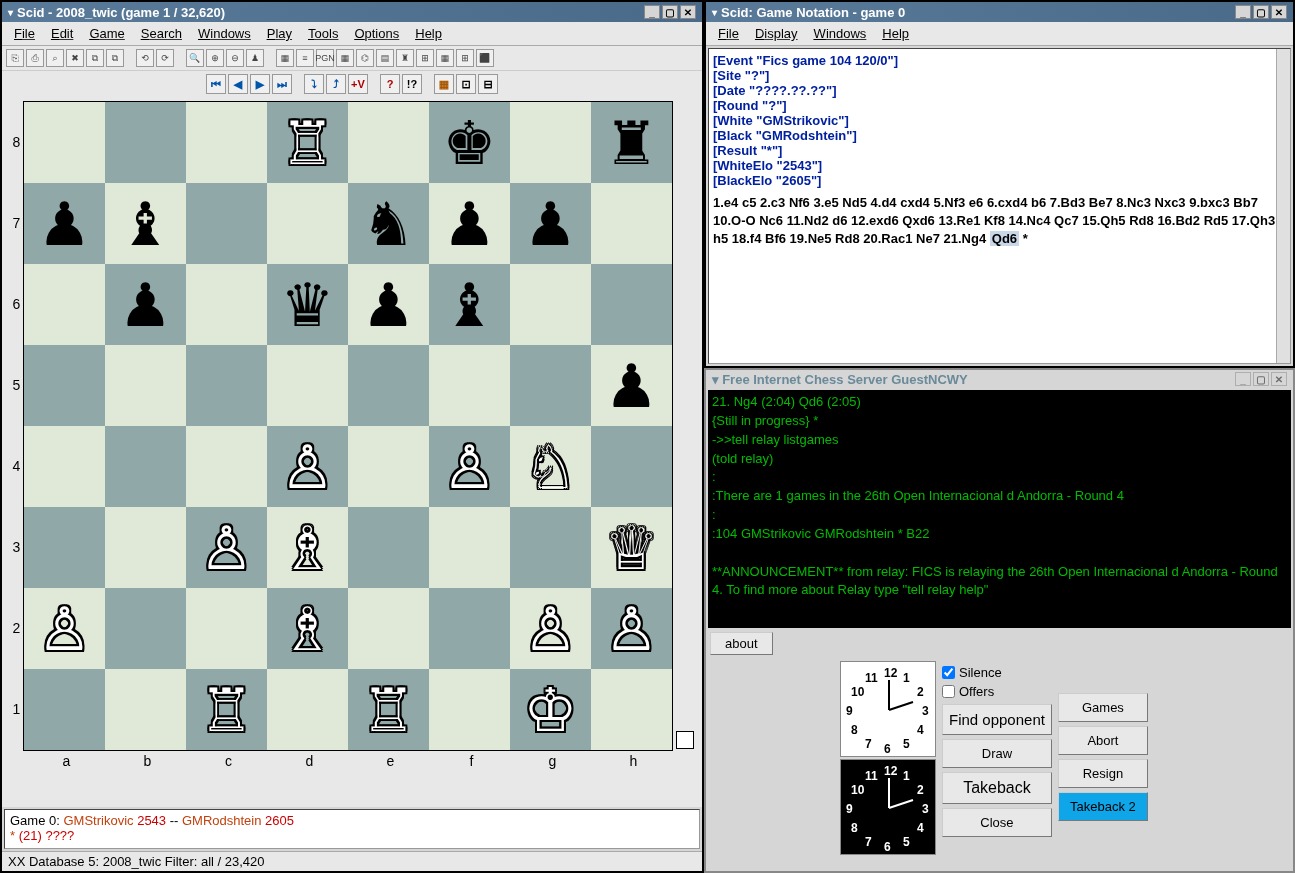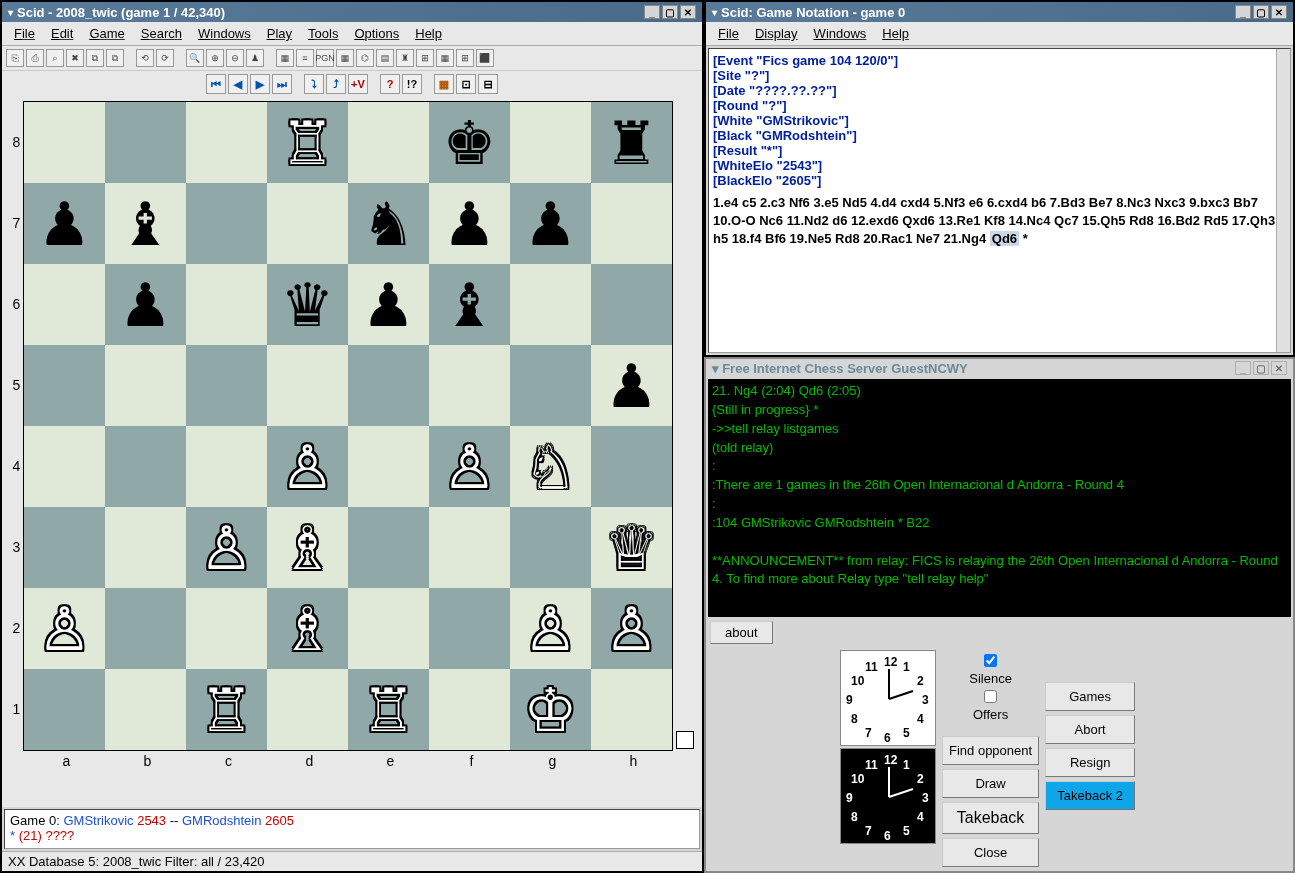--- a/index.html
+++ b/index.html
@@ -27,21 +27,21 @@
 .sq.light { background: #e0e8d8; }
 .sq.dark { background: #90a8a8; }
 .piece { font-family: 'Segoe UI Symbol', 'DejaVu Sans', sans-serif; }
 .piece.white { color: #fff; text-shadow: -2px -2px 0 #000, 2px -2px 0 #000, -2px 2px 0 #000, 2px 2px 0 #000, 0 -2px 0 #000, 0 2px 0 #000, -2px 0 0 #000, 2px 0 0 #000; }
 .piece.black { color: #000; }
 .stm-box { display: flex; align-items: flex-end; padding-bottom: 2px; }
 .stm { width: 18px; height: 18px; border: 1px solid #000; background: #fff; margin-left: 3px; }
 .file-labels { display: flex; margin-left: 16px; }
 .file-labels div { width: 81px; text-align: center; font-size: 14px; padding: 2px 0; }
 .game-info { background: #fff; border: 1px inset #999; margin: 2px; padding: 3px 5px; font-size: 13px; height: 40px; }
-.game-info .blue { color: #1d4ed8; }
+.game-info .blue { color: #c2410c; }
 .game-info .red { color: #c00; }
 .statusbar { background: #e8e8e8; border-top: 1px solid #aaa; padding: 2px 6px; font-size: 13px; }
 
 .notation-pane { background: #d6d6d6; border: 2px solid #000; height: 368px; display: flex; flex-direction: column; }
 .notation-text { background: #fff; border: 1px inset #999; margin: 2px; flex: 1; padding: 4px 4px; font-size: 13px; font-weight: bold; overflow: auto; position: relative; }
 .notation-text .header { color: #0020a0; }
 .notation-text .moves { color: #000; margin-top: 6px; line-height: 1.4; font-weight: bold; }
 .notation-text .hl { background: #c8d8e8; padding: 0 2px; }
 .scroll-v { position: absolute; right: 0; top: 0; bottom: 0; width: 14px; background: #e0e0e0; border-left: 1px solid #aaa; }
 
@@ -52,29 +52,29 @@
 .input-row input { flex: 1; font-size: 13px; padding: 3px 4px; border: 1px inset #999; }
 .input-row button { padding: 3px 14px; border: 1px outset #ccc; background: #e8e8e8; font-size: 13px; }
 .bottom-panel { display: flex; gap: 6px; padding: 4px; align-items: flex-start; }
 .clocks { display: flex; flex-direction: column; gap: 2px; margin-left: 130px; }
 .clock { width: 96px; height: 96px; position: relative; font-size: 10px; border: 1px solid #888; }
 .clock.white { background: #fff; color: #000; }
 .clock.black { background: #000; color: #fff; }
 .clock .num { position: absolute; font-weight: bold; font-size: 12px; }
 .clock svg { position: absolute; top: 0; left: 0; }
 .check-col { display: flex; flex-direction: column; gap: 4px; font-size: 13px; padding-top: 4px; }
-.check-col label { display: flex; align-items: center; gap: 4px; flex-direction: column; }
+.check-col label { display: flex; align-items: center; gap: 4px; }
 </style>
 </head>
 <body>
 
 <div class="left-col">
   <div class="titlebar">
     <span class="arrow">▾</span>
-    <span>Scid - 2008_twic (game 1 / 42,340)</span>
+    <span>Scid - 2008_twic (game 1 / 32,620)</span>
     <div class="titlebar-controls">
       <span>_</span>
       <span>▢</span>
       <span>✕</span>
     </div>
   </div>
   <div class="menubar" id="main-menu">
       <span>File</span>
       <span>Edit</span>
       <span>Game</span>
@@ -382,21 +382,21 @@
       </div>
       <div class="check-col">
         <label>
             <input type="checkbox" checked="" style=""> 
             <span>Silence</span>
           </label>
         <label>
             <input type="checkbox" style=""> 
             <span>Offers</span>
           </label>
-        <button style="margin-top:10px;padding:6px 6px;border:1px outset #ccc;background:#e8e8e8;font-size:13px">Find opponent</button>
+        <button style="margin-top:1px;padding:6px 6px;border:1px outset #ccc;background:#e8e8e8;font-size:15px">Find opponent</button>
         <button style="padding:6px 6px;border:1px outset #ccc;background:#e8e8e8;font-size:13px">Draw</button>
         <button style="padding:6px 6px;border:1px outset #ccc;background:#e8e8e8;font-size:16px">Takeback</button>
         <button style="padding:6px 6px;border:1px outset #ccc;background:#e8e8e8;font-size:13px">Close</button>
       </div>
       <div class="check-col" style="padding-top:32px">
         <button style="padding:6px 6px;border:1px outset #ccc;background:#e8e8e8;font-size:13px;min-width:90px">Games</button>
         <button style="padding:6px 6px;border:1px outset #ccc;background:#e8e8e8;font-size:13px">Abort</button>
         <button style="padding:6px 6px;border:1px outset #ccc;background:#e8e8e8;font-size:13px">Resign</button>
         <button style="padding:6px 6px;border:1px outset #ccc;background:#0ea5e9;font-size:13px">Takeback 2</button>
       </div>

